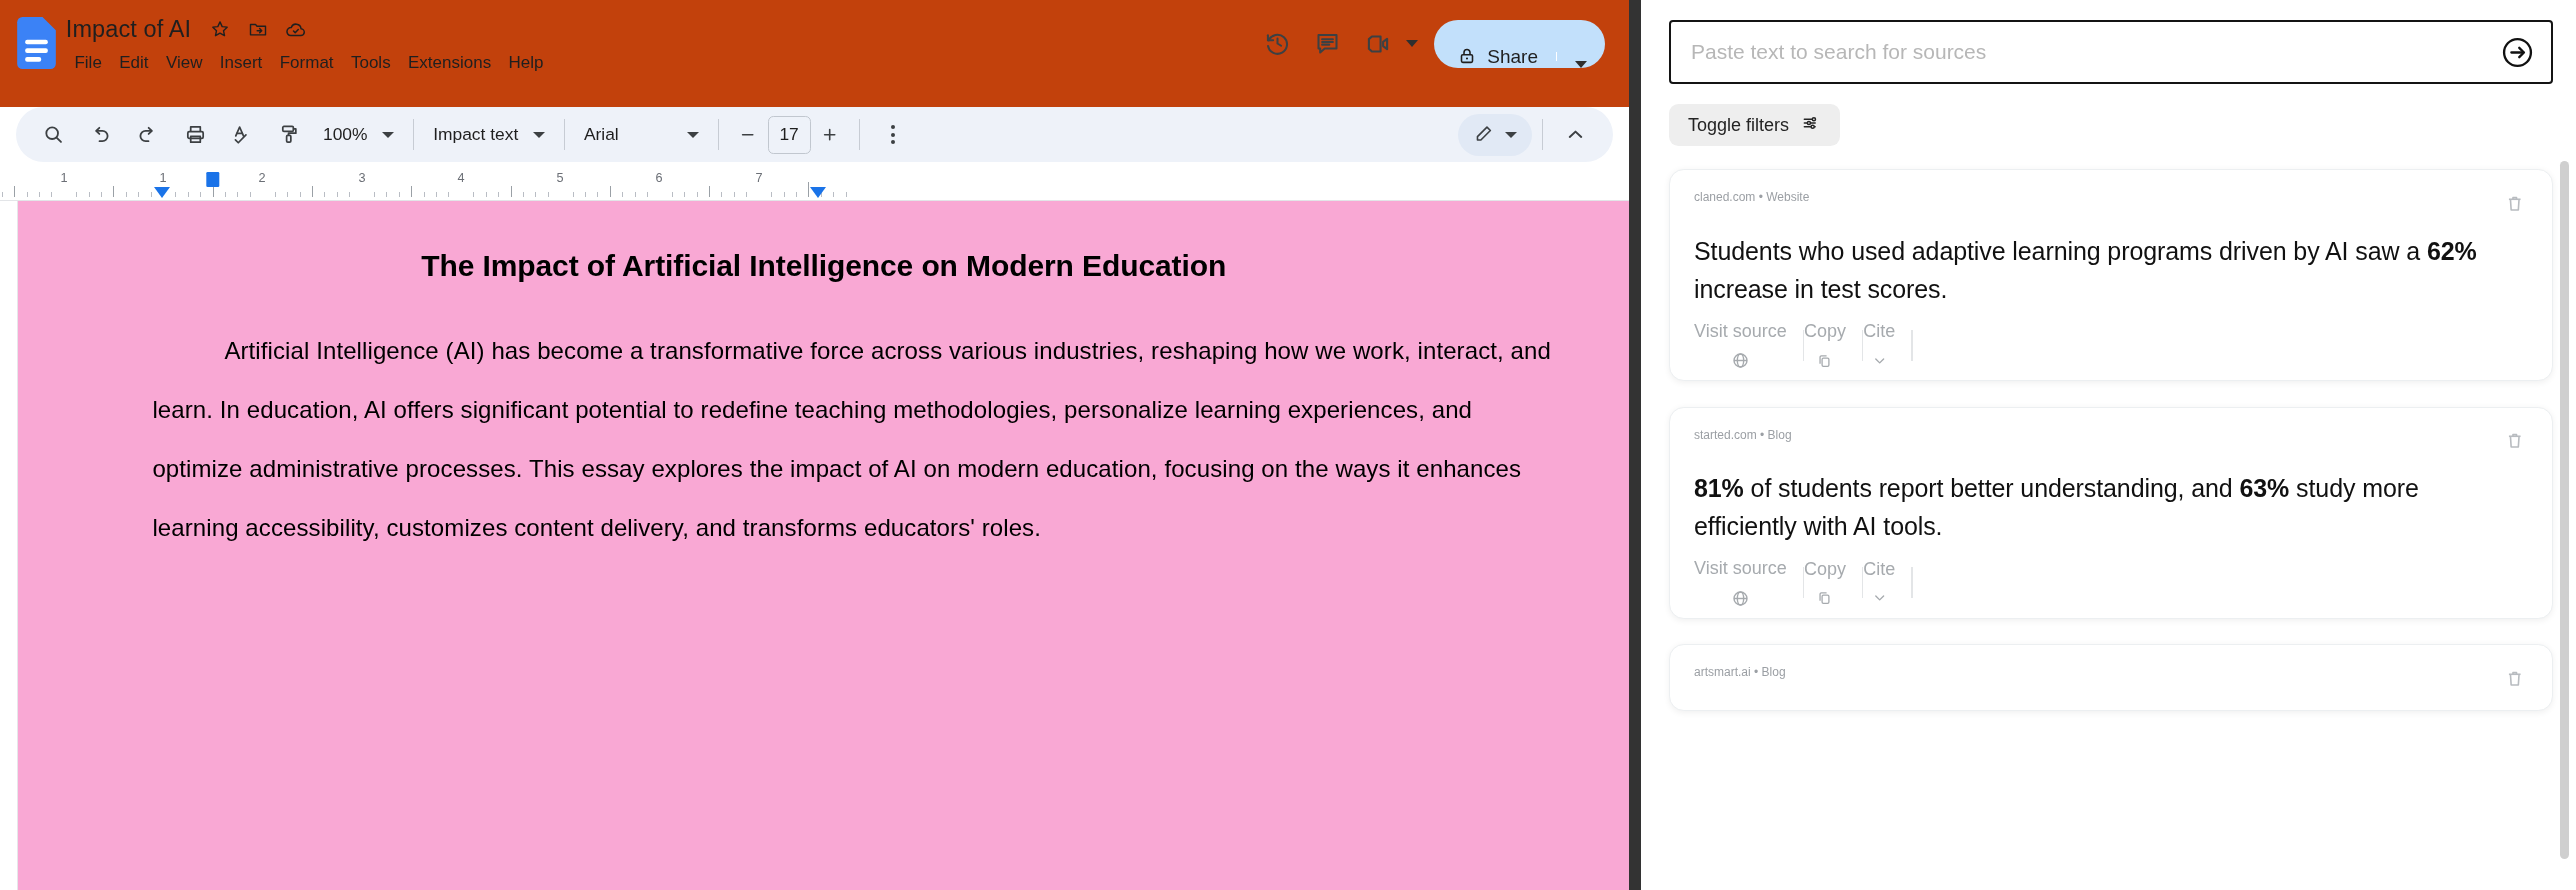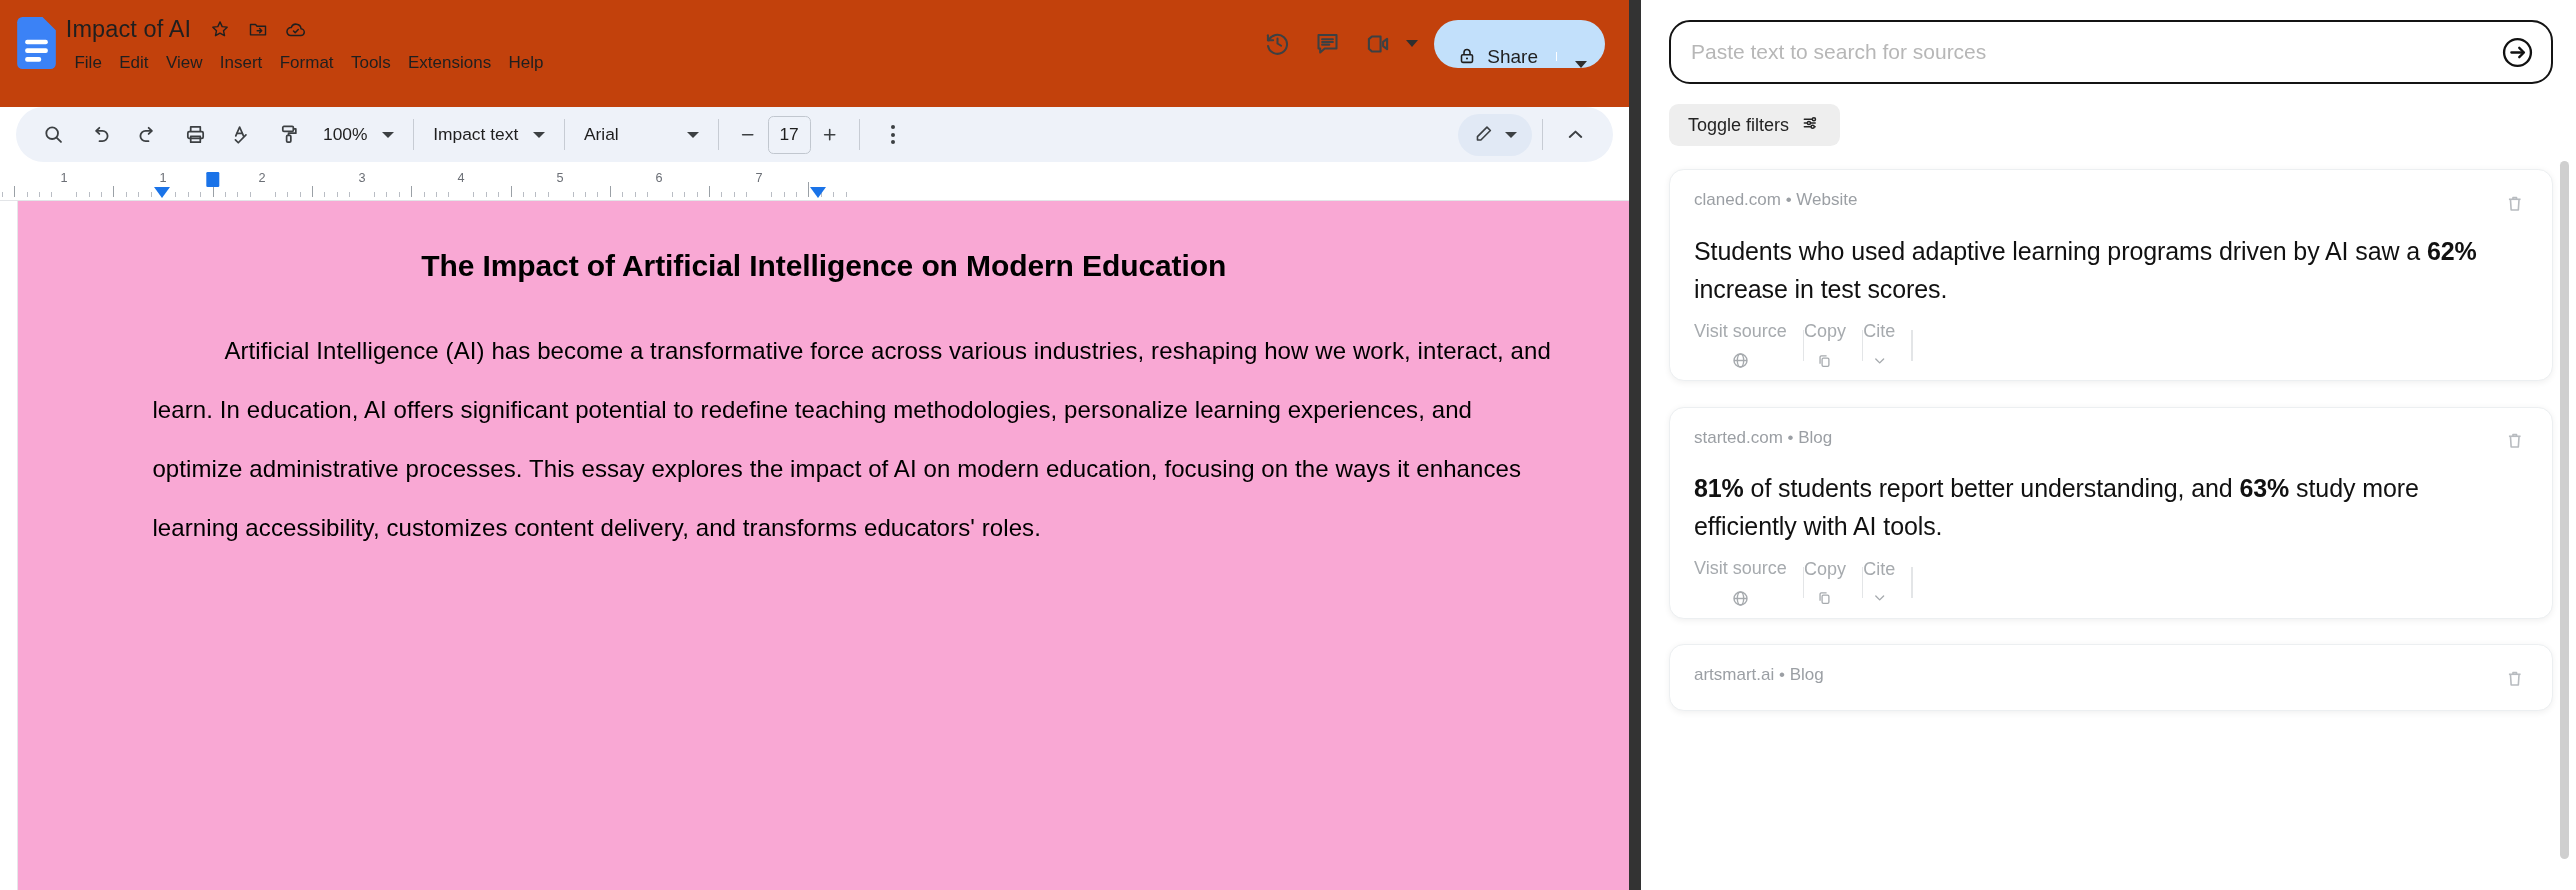--- a/index.html
+++ b/index.html
@@ -177,21 +177,21 @@
 
   
   #divider { flex: 0 0 12px; background: #333333; height: 891px; }
 
   
   #panel {
     position: relative; flex: 1 1 auto; height: 891px;
     background: #ffffff; padding: 20px 23px 0 28px; overflow: hidden;
   }
   .search-box {
-    height: 64px; border: 2.7px solid #141414; border-radius: 21px;
+    height: 64px; border: 2.7px solid #141414; border-radius: 4px;
     display:flex; align-items:center; padding: 0 14.8px 0 20px;
     background:#fff;
   }
   .search-input {
     flex: 1 1 auto; border: 0; outline: 0;
     font-family: "Liberation Sans", sans-serif;
     font-size: 21px; color: #1b1b1b; background: transparent;
   }
   .search-input::placeholder { color: #b7b7b7; }
   .search-go { width: 38px; height: 38px; flex: 0 0 38px; display:flex; align-items:center; justify-content:center; }
@@ -203,21 +203,21 @@
     background: #eeeeee; font-size: 18px; color: #242424;
   }
 
   .cards { margin-top: 23px; display:flex; flex-direction: column; gap: 25.5px; }
   .card {
     background: #ffffff; border: 1.3px solid #eceff1; border-radius: 14.8px;
     box-shadow: 0 1.3px 6.7px rgba(0,0,0,.06);
     padding: 20px 24px 17.4px 24px; position: relative;
   }
   .card-top { display:flex; align-items:flex-start; justify-content:space-between; }
-  .card-src { font-size: 17px; color: #9b9fa4; }
+  .card-src { font-size: 12px; color: #9b9fa4; }
   .card-del { width: 27px; height: 27px; display:flex; align-items:center; justify-content:center; }
   .card-quote {
     margin-top: 14.8px; font-size: 25px; line-height: 1.52; color: #111;
     letter-spacing: -0.1px;
   }
   .card-quote b { font-weight: bold; }
   .card-actions {
     margin-top: 20px; display:flex; align-items:center; height: 35px;
   }
   .act {

